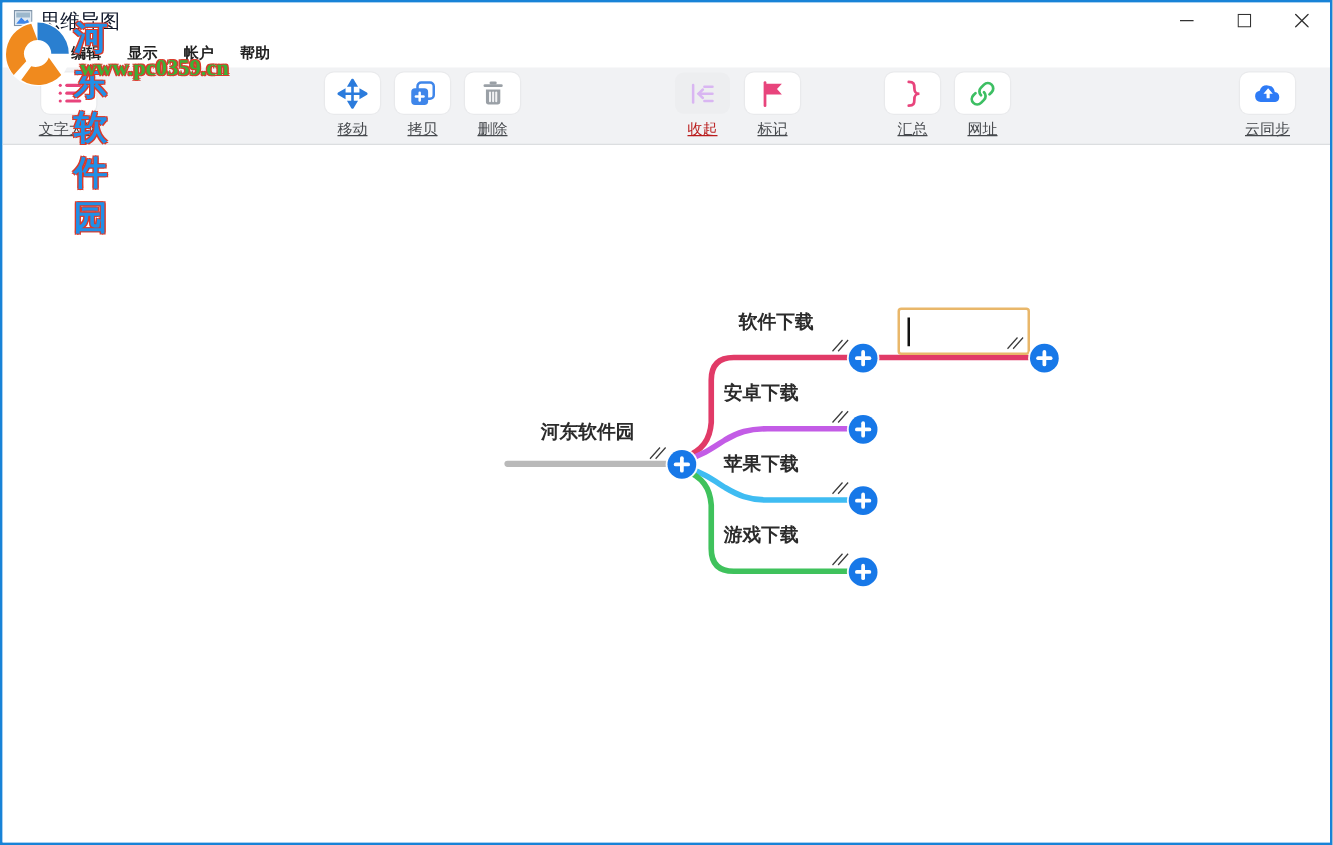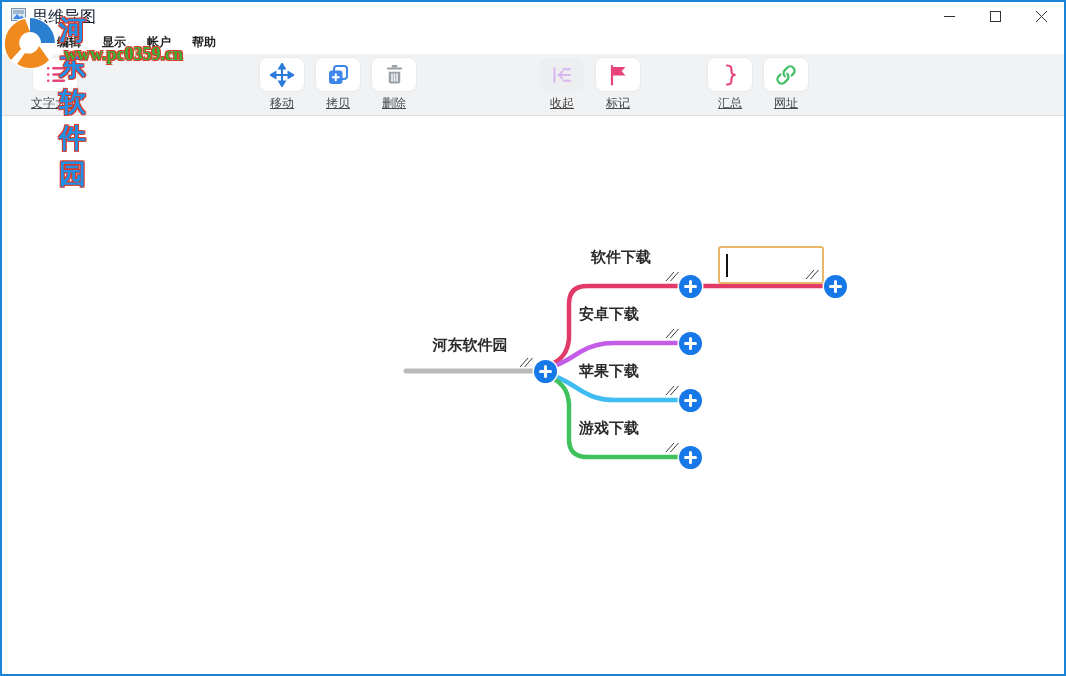--- a/index.html
+++ b/index.html
@@ -20,21 +20,21 @@
   .menubar { height:24px; background:#fff; display:flex; align-items:center; padding-left:5px; gap:11px;font-weight:bold; }
   .menu-item { font-size:12px; color:#222; padding:2px 5px; }
 
   
   .toolbar { position:relative; height:62px; background:#f1f2f4; border-bottom:1px solid #dcdee0; }
   .tool { position:absolute; top:4px; width:56px; text-align:center; }
   .tool-btn { width:44px; height:33px; margin:0 auto; background:#fff; border:none; border-radius:7px;
               display:flex; align-items:center; justify-content:center; box-shadow:0 0 0 1px rgba(0,0,0,0.03); }
   .tool-btn.disabled { background:#edeef0; box-shadow:none; }
   .tool-label { margin-top:4px; font-size:12px; color:#45484c;text-decoration:underline; }
-  .tool-label.disabled { color:#404040; }
+  .tool-label.disabled { color:#b91c1c; }
 
   
   .canvas { position:relative; height:558px; background:#fff; overflow:hidden; }
   .map-lines { position:absolute; left:0; top:0; z-index:1; }
 
   .node-label { position:absolute; z-index:2; font-size:15px; font-weight:700; color:#2b2b2b;
                 text-align:center; white-space:nowrap; }
 
   .edit-box { position:absolute; z-index:2; left:716px; top:130px; width:106px; height:38px;
               background:#fff; border:2px solid #e9b76a; border-radius:3px; }
@@ -201,20 +201,29 @@
     <div class="tool" style="left:756px;">
       <div class="tool-btn">
         <svg width="24" height="24" viewBox="0 0 24 24" fill="none" stroke="#3dbf63" stroke-width="2.2" stroke-linecap="round">
           <path d="M13.2 10.8 a4.3 4.3 0 0 1 0 6.1 l-2.4 2.4 a4.3 4.3 0 0 1 -6.1 -6.1 l1.7 -1.7"></path>
           <path d="M10.8 13.2 a4.3 4.3 0 0 1 0 -6.1 l2.4 -2.4 a4.3 4.3 0 0 1 6.1 6.1 l-1.7 1.7"></path>
         </svg>
       </div>
       <div class="tool-label">网址</div>
     </div>
 
+    <div class="tool" style="left:984px;">
+      <div class="tool-btn">
+        <svg width="25" height="25" viewBox="0 0 24 24">
+          <path d="M6.3 18.8 a4.4 4.4 0 0 1 -0.8 -8.7 a6 6 0 0 1 11.6 1 a3.9 3.9 0 0 1 0.3 7.7 z" fill="#2e7bf6"></path>
+          <polygon points="12,8.3 15.6,12.4 13.2,12.4 13.2,15.9 10.8,15.9 10.8,12.4 8.4,12.4" fill="#fff"></polygon>
+        </svg>
+      </div>
+      <div class="tool-label">云同步</div>
+    </div>
   </div>
 
   <div class="canvas">
 
     <svg class="map-lines" width="1062" height="558" viewBox="0 0 1062 558">
       <g transform="translate(0,-114)" fill="none">
 
         <path d="M404 369 H534" stroke="#b9b9b9" stroke-width="5" stroke-linecap="round"></path>
 
         <path d="M546 364 C560 358 566 350 567 336 L567 302 Q567 284 585 284 L833 284" stroke="#e13a67" stroke-width="4.5" stroke-linecap="round"></path>

